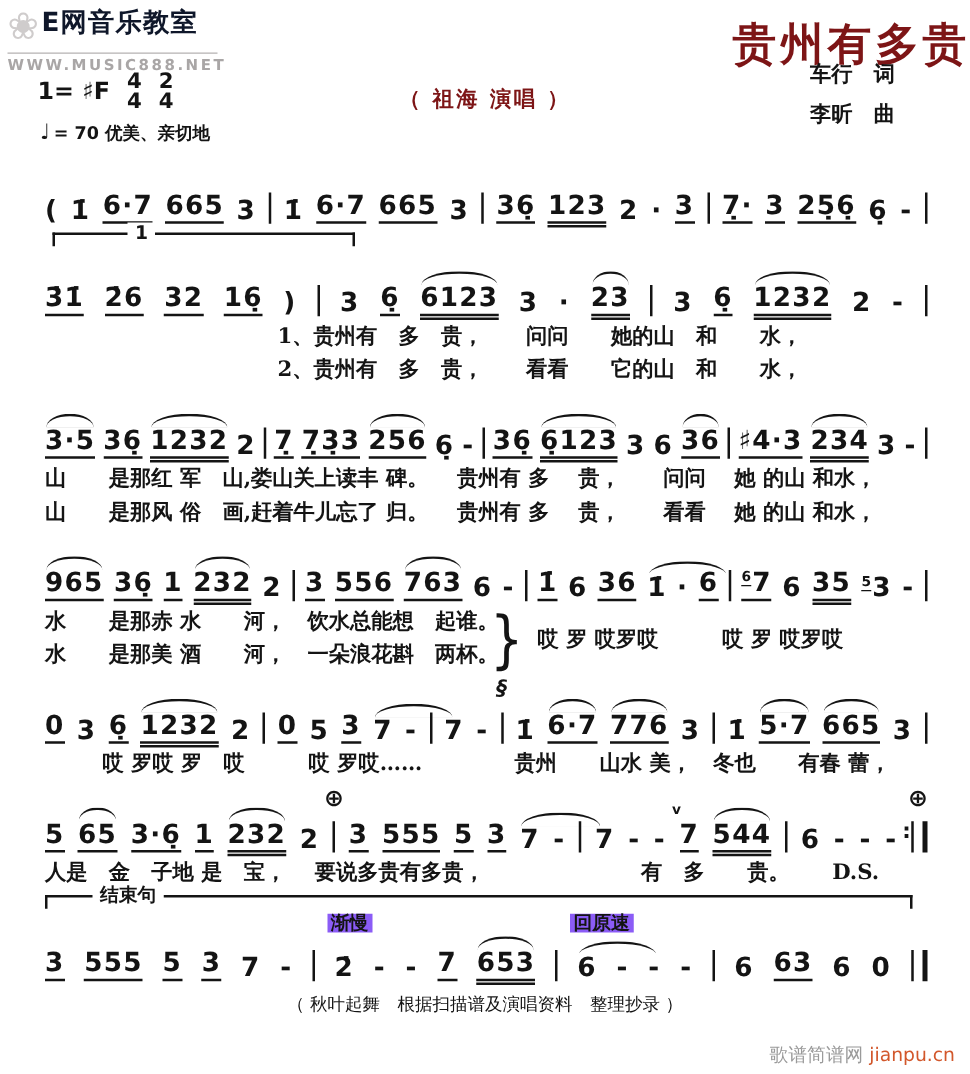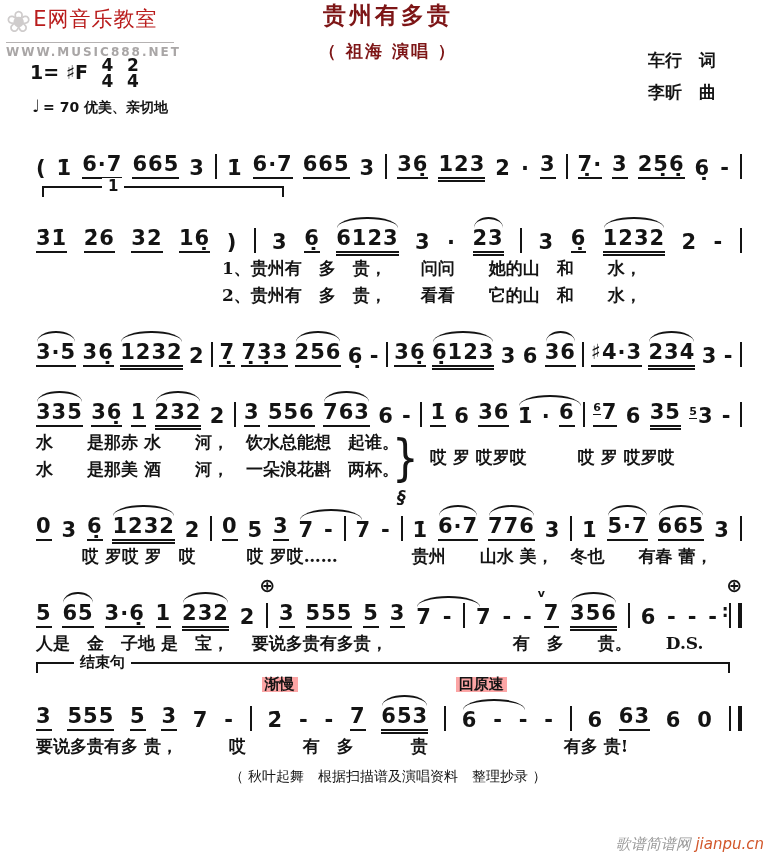--- a/index.html
+++ b/index.html
@@ -2,24 +2,24 @@
 <html style="--title: #7d1516; --ink: #141414; --url: #d2572b;"><head>
 <meta charset="utf-8">
 <style>
   html,body{margin:0;padding:0;background:#fff;}
   body{width:776px;height:859px;position:relative;overflow:hidden;
        font-family:"DejaVu Sans",sans-serif;color:var(--ink,#111);}
   
   .header{position:relative;height:122px;}
   .logo{position:absolute;left:6px;top:4px;}
   .logo-icon{color:#cfcccc;font-size:30px;vertical-align:-6px;margin-right:2px;}
-  .logo-name{color:#b91c1c;font-size:21px;letter-spacing:1px;}
+  .logo-name{color:#0f172a;font-size:21px;letter-spacing:1px;font-weight:bold;}
   .logo-rule{width:168px;height:1px;background:#b5b2b2;margin:3px 0 2px;}
   .logo-site{color:#a9a6a6;font-size:12px;letter-spacing:2px;font-weight:bold;}
-  .title{text-align:center;font-size:23px;font-weight:bold;color:var(--title,#7d1516);letter-spacing:3px;}
+  .title{text-align:right;font-size:35px;font-weight:bold;color:var(--title,#7d1516);padding-top:12px;letter-spacing:3px;}
   .subtitle{text-align:center;font-size:17px;font-weight:bold;color:var(--title,#7d1516);margin-top:9px;letter-spacing:2px;}
   .authors{position:absolute;right:60px;top:44px;font-size:17px;font-weight:bold;line-height:1.9;font-family:"DejaVu Serif",serif;}
   .keysig{position:absolute;left:30px;top:58px;font-weight:bold;font-size:19px;}
   .tsig{display:inline-block;text-align:center;vertical-align:middle;margin-left:7px;line-height:0.92;font-size:17px;}
   .tsig span{display:block;}
   .tempo{position:absolute;left:32px;top:96px;font-weight:bold;font-size:14px;}
   .tempo-note{font-size:17px;margin-right:3px;}
   
   .score{padding:2px 34px 0 36px;}
   .sysline{position:relative;margin-bottom:5px;}
@@ -36,36 +36,36 @@
   .s2::before{right:-48px;}
   .bar{width:2px;height:25px;background:var(--ink,#111);align-self:center;margin-top:6px;position:relative;}
   .bar.dbl{width:7px;background:none;border-left:2px solid var(--ink,#111);border-right:4px solid var(--ink,#111);}
   .bar.rep{width:7px;background:none;border-left:2px solid var(--ink,#111);border-right:4px solid var(--ink,#111);}
   .bar.rep::before{content:":";position:absolute;left:-9px;top:0px;font-size:17px;font-weight:bold;}
   .mark{position:absolute;top:-27px;left:50%;transform:translateX(-50%);font-weight:bold;font-size:15px;}
   .m-coda{font-size:19px;}
   .m-seg{font-size:17px;font-style:italic;}
   .m-v{top:-15px;left:-6px;transform:none;font-size:11px;}
   .grace{font-size:11px;position:relative;top:-8px;border-bottom:1px solid var(--ink,#111);margin-right:1px;}
-  .tempolab{position:absolute;top:-33px;left:-6px;font-size:15px;font-weight:bold;white-space:nowrap;background:#fca5a5;padding:0 3px;}
+  .tempolab{position:absolute;top:-33px;left:-6px;font-size:15px;font-weight:bold;white-space:nowrap;background:#8b5cf6;padding:0 3px;}
   .bracket{position:absolute;top:2px;height:9px;border-top:2px solid var(--ink,#111);
            border-left:2px solid var(--ink,#111);border-right:2px solid var(--ink,#111);}
   .line2 .bracket{left:6px;width:238px;}
   .line7 .bracket{left:0px;width:690px;text-align:right;}
   .bracket-label{position:absolute;top:-10px;background:#fff;padding:0 6px;font-size:15px;font-weight:bold;line-height:1.1;}
   .line2 .bracket-label{left:58px;}
   .line7 .bracket-label{left:36px;}
   .lyricwrap{position:relative;}
   .lyric{font-size:17px;font-weight:600;margin-top:4px;white-space:pre;font-family:"DejaVu Serif",serif;}
   .line2 .lyric{padding-left:186px;}
   .line5 .lyric{padding-left:46px;}
   .brace{position:absolute;left:356px;top:2px;font-size:42px;font-weight:400;transform:scaleY(1.2);}
   .lyrics-after{position:absolute;left:394px;top:15px;font-size:17px;font-weight:700;white-space:pre;font-family:"DejaVu Serif",serif;}
   .credit{text-align:center;font-size:14px;font-weight:normal;margin-top:10px;font-family:"DejaVu Serif",serif;}
-  .footer{position:absolute;right:12px;bottom:5px;font-size:15px;font-style:italic;}
+  .footer{position:absolute;right:12px;bottom:5px;font-size:15px;}
   .fsite{color:#9a9a9a;}
   .furl{color:var(--url,#d2572b);}
 </style>
 </head>
 <body>
 
 <div class="header">
   <div class="logo">
     <span class="logo-icon">❀</span><span class="logo-name">E网音乐教室</span>
     <div class="logo-rule"></div>
@@ -170,24 +170,28 @@
         <span class="group"><span class="ntext">3</span></span>
         <span class="group"><span class="ntext">6</span></span>
         <span class="group u1 s1"><span class="ntext">36</span></span>
         <span class="bar"></span>
         <span class="group u1"><span class="ntext">♯4·3</span></span>
         <span class="group u2 s1"><span class="ntext">234</span></span>
         <span class="group"><span class="ntext">3</span></span>
         <span class="group"><span class="ntext">-</span></span>
         <span class="bar"></span>
       </div>
+      <div class="lyricwrap">
+        <div class="lyric">山　　是那红 军　山,娄山关上读丰 碑。　 贵州有 多　 贵，　　问问　 她 的山 和水，</div>
+        <div class="lyric">山　　是那风 俗　画,赶着牛儿忘了 归。　 贵州有 多　 贵，　　看看　 她 的山 和水，</div>
+      </div>
     </div>
     <div class="sysline line4">
       <div class="notes-row">
-        <span class="group u1 s1"><span class="ntext">335</span></span>
+        <span class="group u1 s1"><span class="ntext">965</span></span>
         <span class="group u1"><span class="ntext">36̣</span></span>
         <span class="group u1"><span class="ntext">1</span></span>
         <span class="group u2 s1"><span class="ntext">232</span></span>
         <span class="group"><span class="ntext">2</span></span>
         <span class="bar"></span>
         <span class="group u1"><span class="ntext">3</span></span>
         <span class="group u1"><span class="ntext">556</span></span>
         <span class="group u1 s1"><span class="ntext">763</span></span>
         <span class="group"><span class="ntext">6</span></span>
         <span class="group"><span class="ntext">-</span></span>
@@ -262,21 +266,21 @@
         <span class="group u1"><span class="ntext">555</span></span>
         <span class="group u1"><span class="ntext">5</span></span>
         <span class="group u1"><span class="ntext">3</span></span>
         <span class="group s2"><span class="ntext">7</span></span>
         <span class="group"><span class="ntext">-</span></span>
         <span class="bar"></span>
         <span class="group"><span class="ntext">7</span></span>
         <span class="group"><span class="ntext">-</span></span>
         <span class="group"><span class="ntext">-</span></span>
         <span class="group u1"><span class="ntext">7</span><span class="mark m-v">v</span></span>
-        <span class="group u2 s1"><span class="ntext">356</span></span>
+        <span class="group u2 s1"><span class="ntext">544</span></span>
         <span class="bar"></span>
         <span class="group"><span class="ntext">6</span></span>
         <span class="group"><span class="ntext">-</span></span>
         <span class="group"><span class="ntext">-</span></span>
         <span class="group"><span class="ntext">-</span></span>
         <span class="bar rep">
           <span class="mark m-coda">⊕</span>
         </span>
       </div>
       <div class="lyricwrap">
@@ -304,23 +308,20 @@
         <span class="group s2"><span class="ntext">6</span><span class="tempolab">回原速</span></span>
         <span class="group"><span class="ntext">-</span></span>
         <span class="group"><span class="ntext">-</span></span>
         <span class="group"><span class="ntext">-</span></span>
         <span class="bar"></span>
         <span class="group"><span class="ntext">6</span></span>
         <span class="group u1"><span class="ntext">63</span></span>
         <span class="group"><span class="ntext">6</span></span>
         <span class="group"><span class="ntext">0</span></span>
         <span class="bar dbl"></span>
-      </div>
-      <div class="lyricwrap">
-        <div class="lyric">要说多贵有多 贵，　　　哎　　　 有　多　　　 贵　　　　　　　　有多 贵!</div>
       </div>
     </div>
   </div>
 
 <div class="credit">（ 秋叶起舞　根据扫描谱及演唱资料　整理抄录 ）</div>
 
 <div class="footer">
   <span class="fsite">歌谱简谱网</span>
   <span class="furl">jianpu.cn</span>
 </div>

